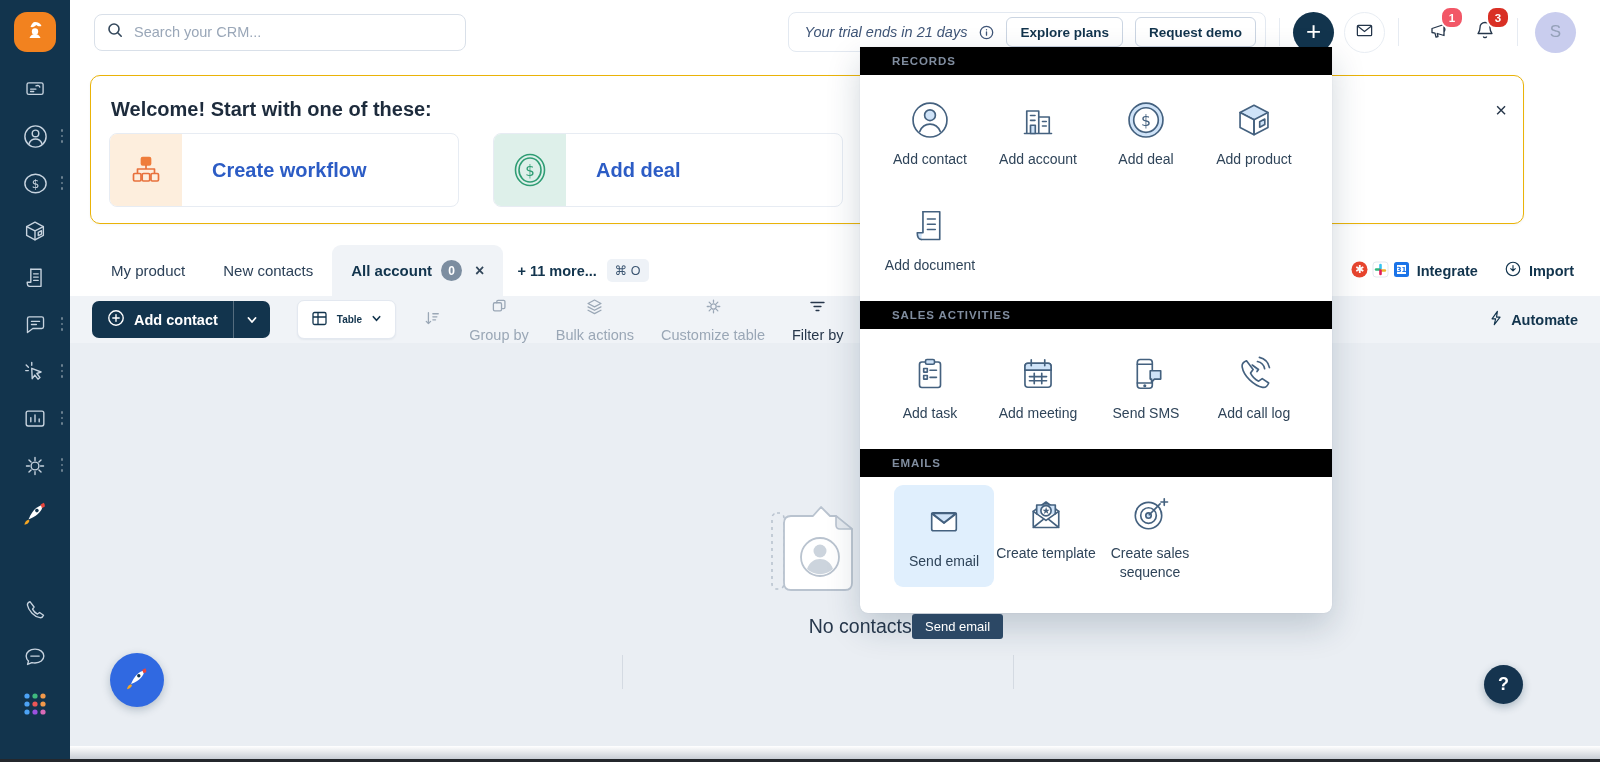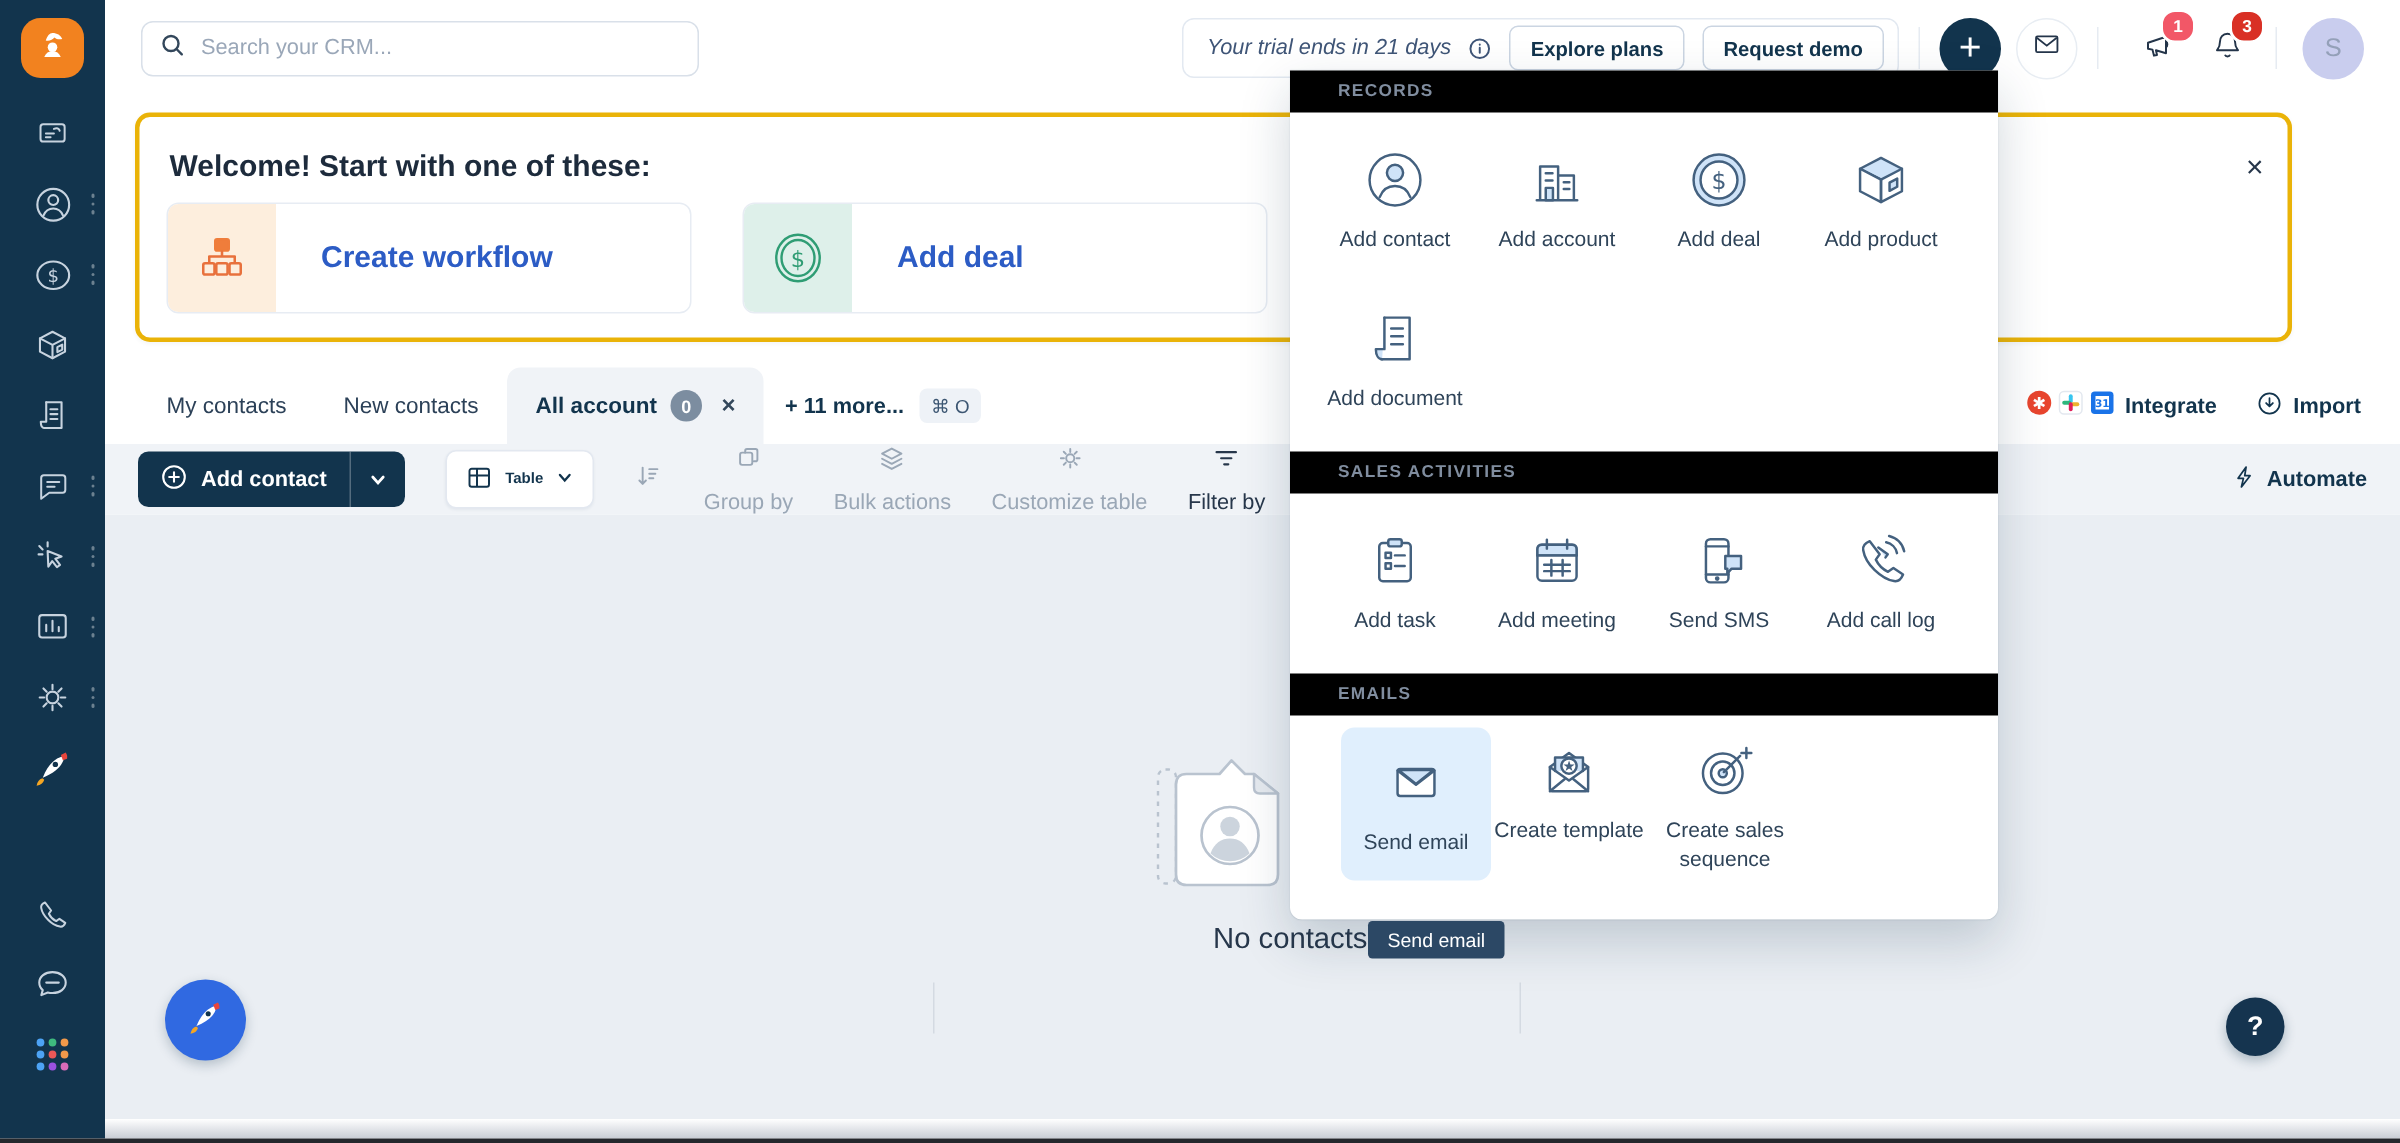--- a/index.html
+++ b/index.html
@@ -38,21 +38,21 @@
   .icon-plain{position:relative;width:38px;height:38px;display:flex;align-items:center;justify-content:center;
               cursor:pointer;color:#24354a;margin-left:8px;}
   .nbadge{position:absolute;top:-7px;right:-6px;min-width:14px;height:19px;padding:0 3px;border-radius:10px;
           color:#fff;font-size:11.5px;font-weight:bold;display:flex;align-items:center;justify-content:center;
           border:2px solid #fff;box-sizing:content-box;}
   .avatar{width:41px;height:41px;border-radius:50%;background:#c9cdee;color:#94a0b8;font-size:17px;
           display:flex;align-items:center;justify-content:center;margin-left:4px;cursor:pointer;}
 
   
   .banner{position:absolute;left:90px;top:75px;width:1432px;height:147px;background:#fff;
-          border:3px solid #eab308;border-radius:10px;box-shadow:0 1px 3px rgba(18,52,77,.05);z-index:5;}
+          border:1px solid #eab308;border-radius:10px;box-shadow:0 1px 3px rgba(18,52,77,.05);z-index:5;}
   .banner-title{position:absolute;left:20px;top:22px;font-size:20px;font-weight:bold;color:#1d2b3c;}
   .banner-close{position:absolute;right:16px;top:24px;font-size:20px;color:#26364a;cursor:pointer;line-height:1;}
   .cards{position:absolute;left:18px;top:57px;display:flex;gap:34px;}
   .start-card{width:348px;height:72px;border:1px solid #e7ecf3;border-radius:8px;display:flex;
               overflow:hidden;background:#fff;cursor:pointer;}
   .start-ico{width:72px;height:72px;display:flex;align-items:center;justify-content:center;flex:0 0 72px;}
   .start-label{flex:1;display:flex;align-items:center;padding-left:30px;color:#2c5cc5;font-weight:bold;font-size:20px;}
   .demo-card{position:absolute;left:1188px;top:57px;width:228px;height:72px;border:1px solid #e7ecf3;
              border-radius:8px;display:flex;align-items:center;color:#2c5cc5;font-weight:bold;font-size:16px;
              padding-left:65px;box-sizing:border-box;cursor:pointer;}
@@ -345,21 +345,21 @@
               <path d="M12 12.5h8M12 15.5h5"></path>
               <path d="M6 15l12 8 12-8M6 28l9-7M30 28l-9-7"></path>
             </svg>
           </span>
           <span class="start-label"></span>
         </div>
       </div>
   </section>
 
   <nav class="tabs" id="tabs">
-      <div class="tab">My contacts</div>
+      <div class="tab">My product</div>
       <div class="tab">New contacts</div>
       <div class="tab active">
         <span>All account</span>
         <span class="count-badge">0</span>
         <span class="tab-x">×</span>
       </div>
       <div class="more-tabs">
         <span>+ 11 more...</span>
         <span class="kbd">⌘ O</span>
       </div>

